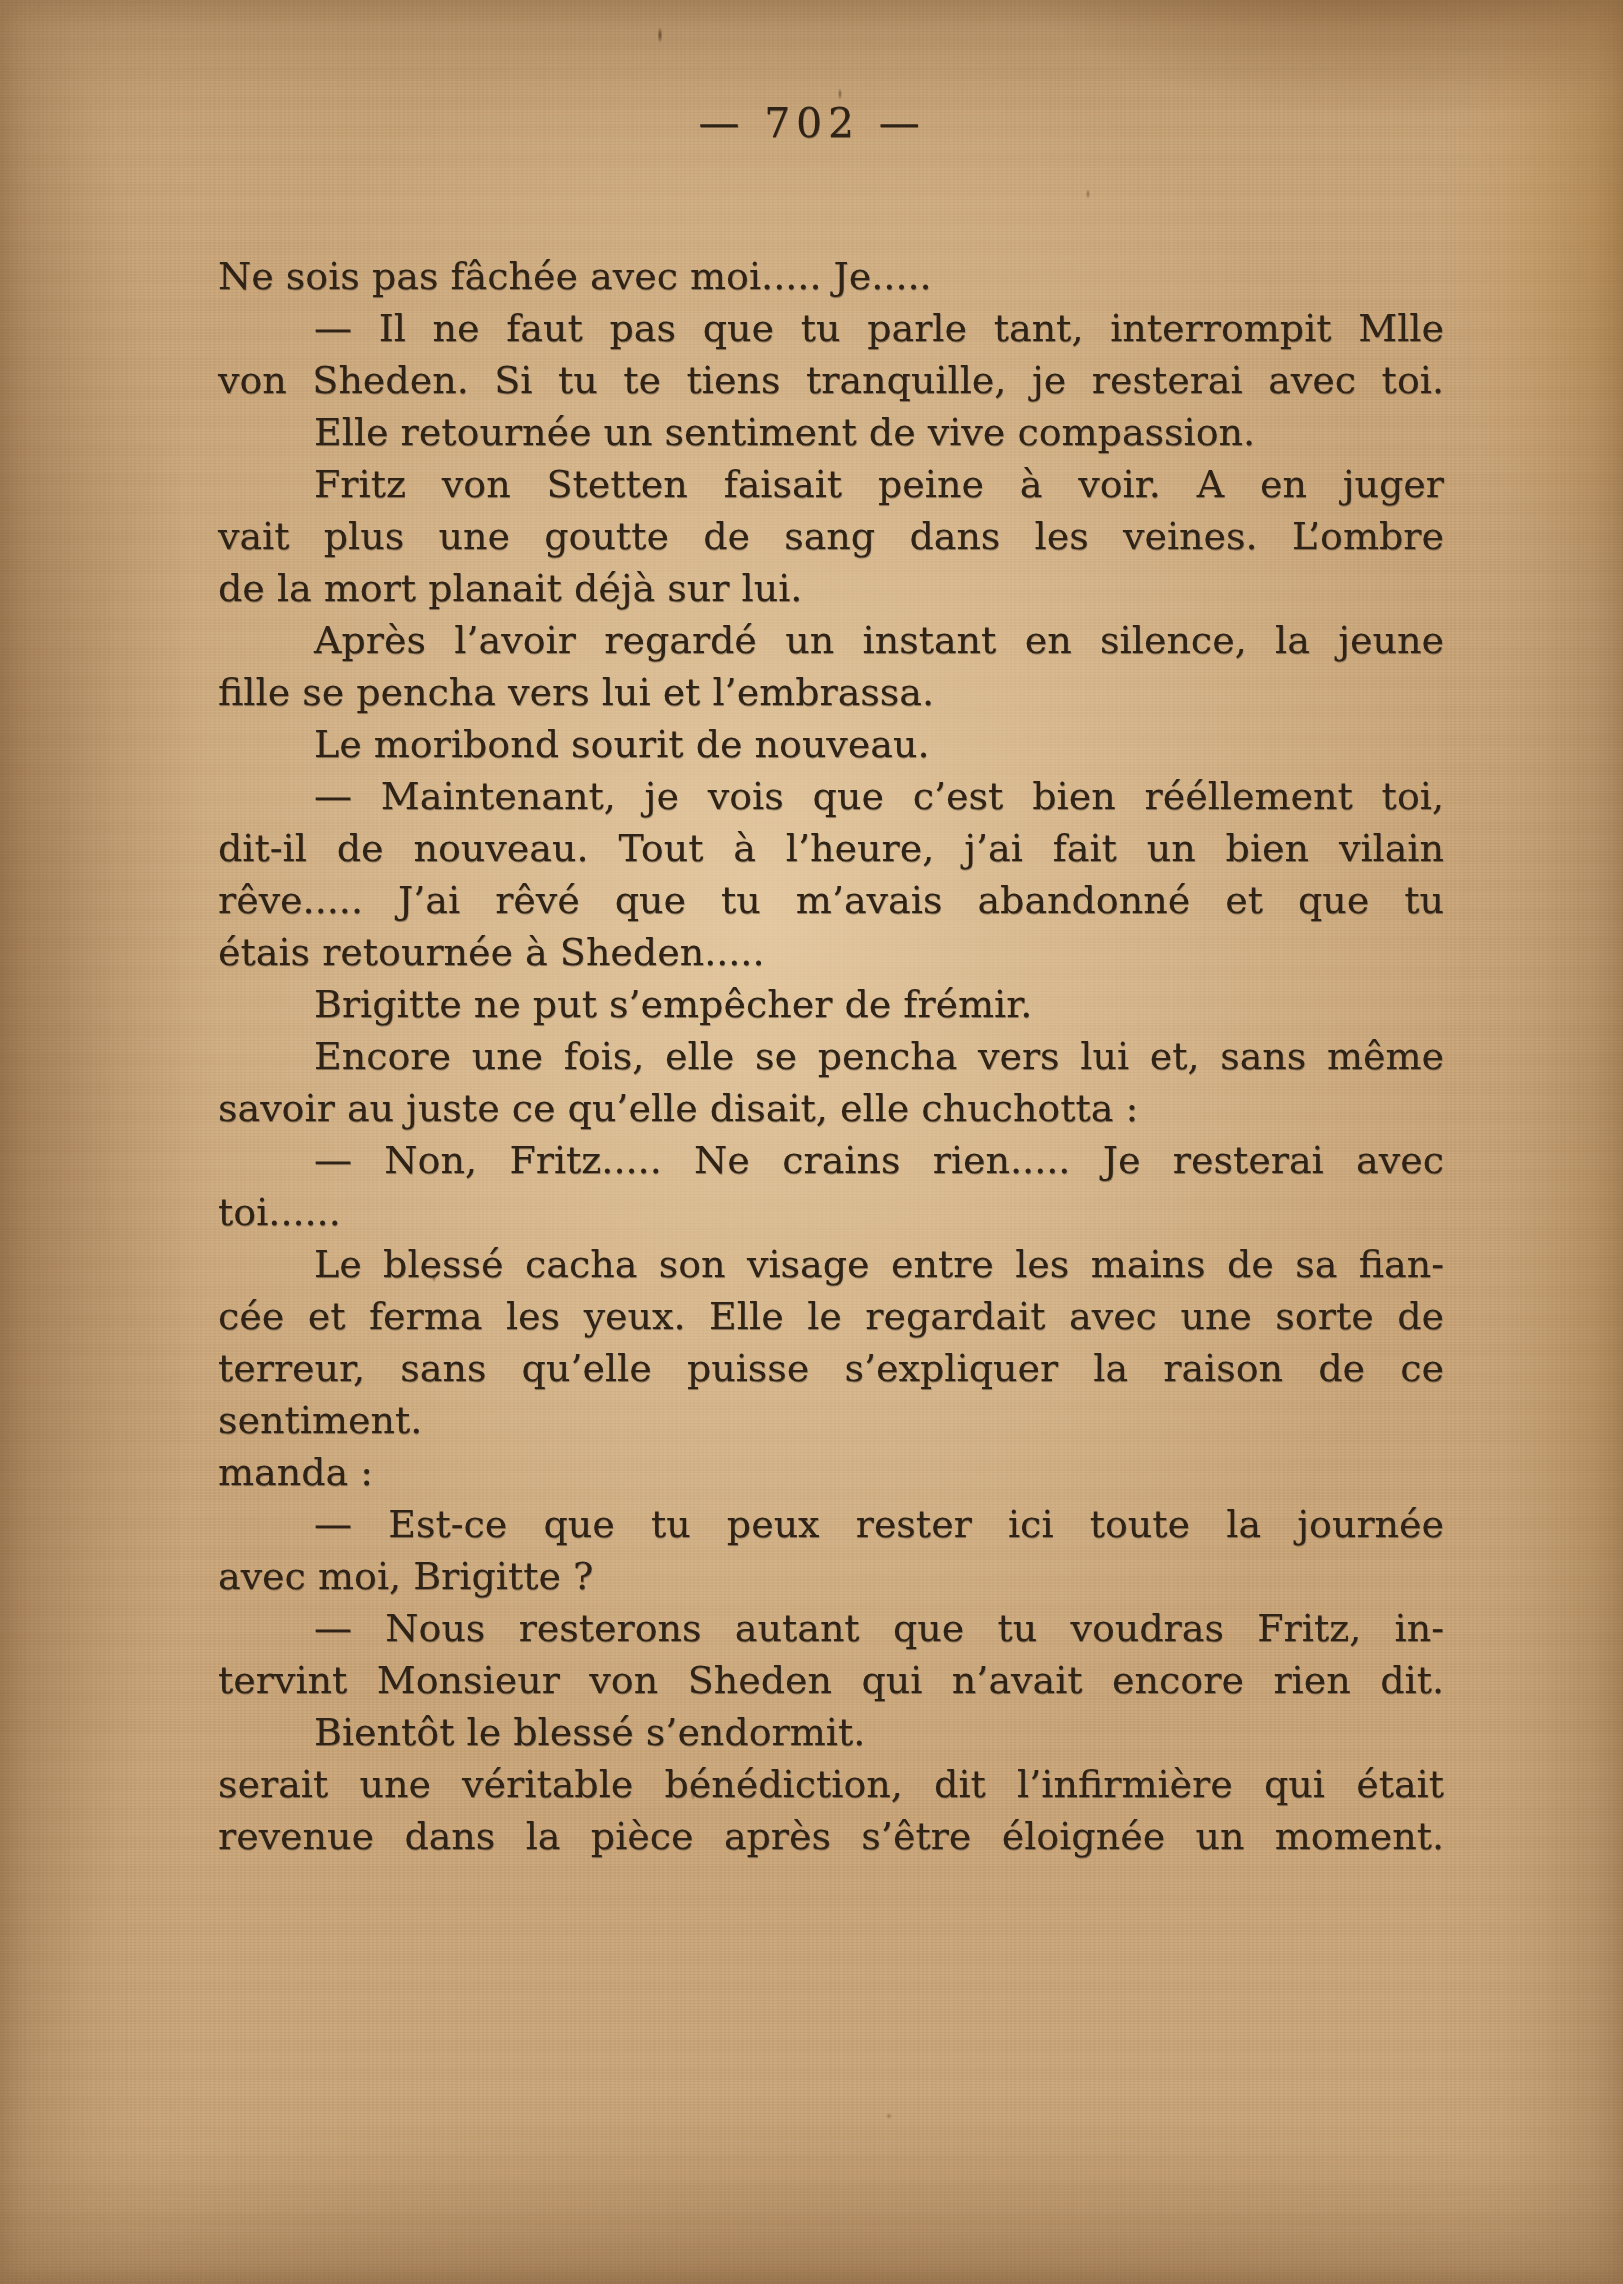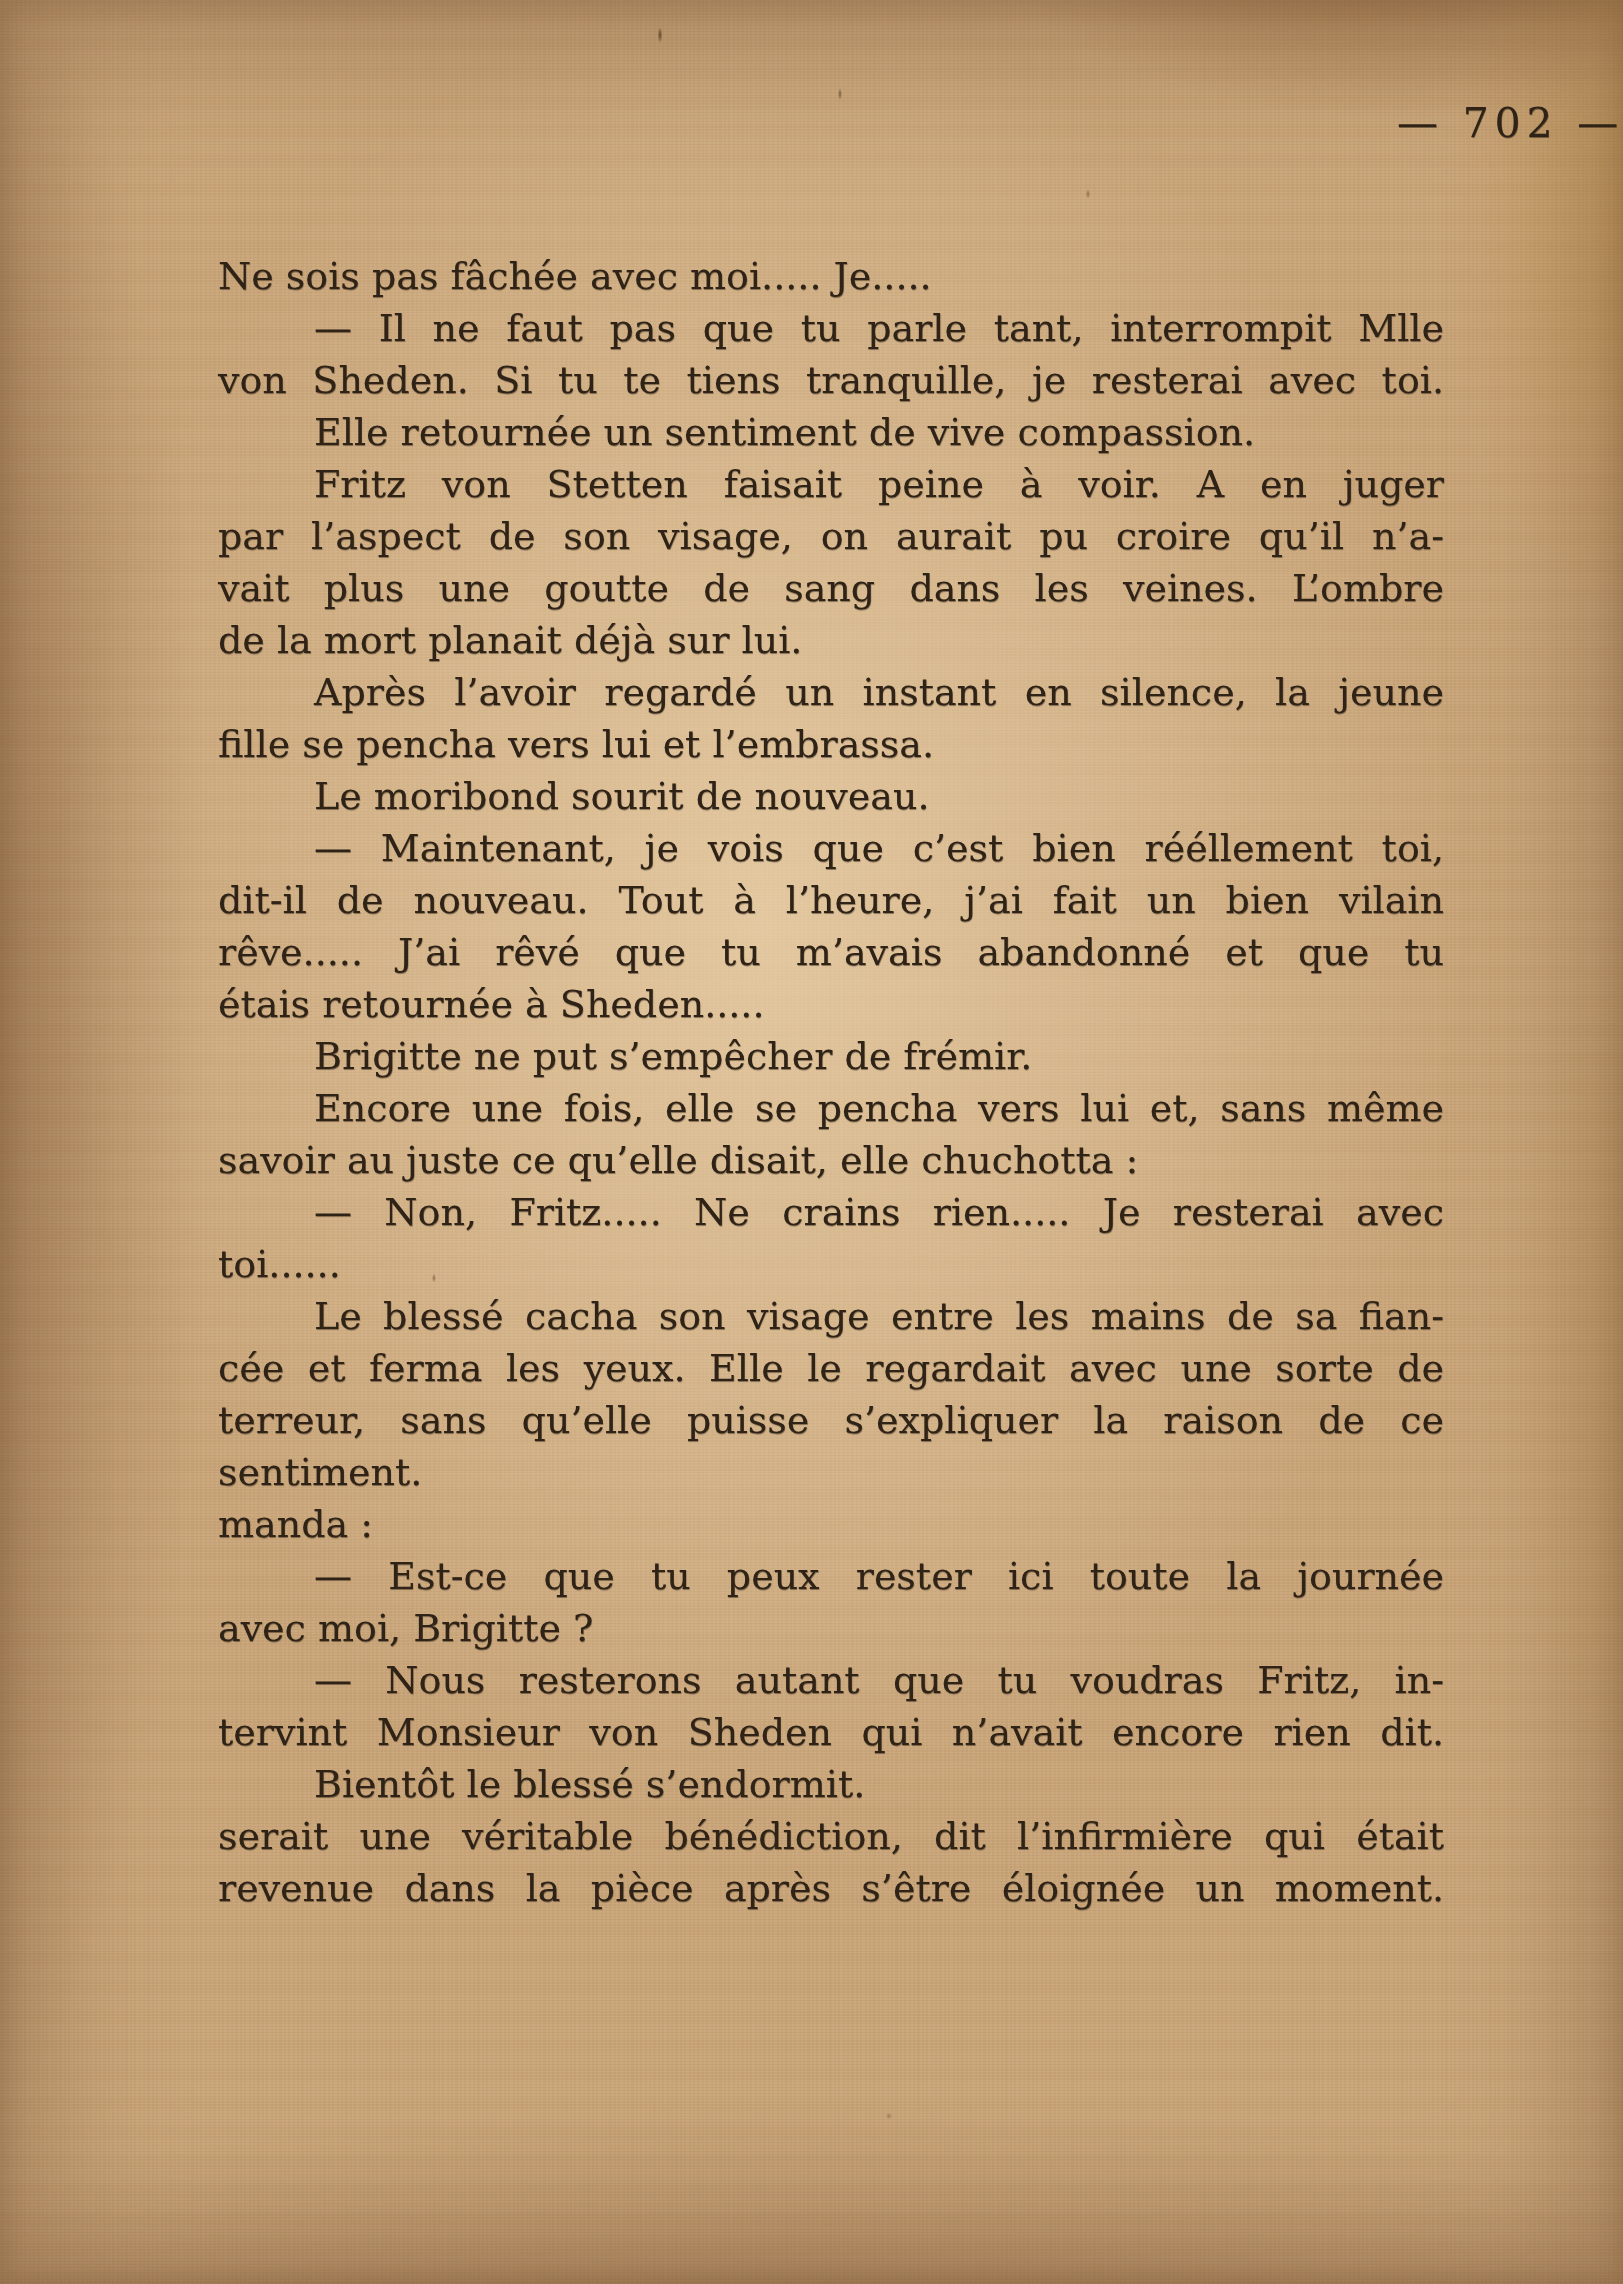--- a/index.html
+++ b/index.html
@@ -38,21 +38,21 @@
       repeating-linear-gradient(90deg, rgba(255,250,235,.022) 0 2.2px, rgba(85,55,25,.022) 2.2px 4.4px);
     box-shadow:
       inset 0 0 138px 29px rgba(100,64,32,.38),
       inset 0 0 26px 2.9px rgba(88,56,28,.22);
   }
   .page-number {
     position: absolute;
     top: 99px;
     left: 0;
     width: 100%;
-    text-align: right;
+    text-align: center;
     font-family: "DejaVu Serif", "Liberation Serif", serif;
     font-size: 41px;
     letter-spacing: 5.8px;
     color: var(--ink, #2e2316);
     text-shadow: 0.4px 0.7px 0.6px rgba(48,34,18,.5);
   }
   .text-block {
     position: absolute;
     top: 218px;
     left: 218px;
@@ -78,21 +78,20 @@
 <body>
 
 <div class="page">
   <div class="page-number">— 702 —</div>
   <div class="text-block" id="text-block">
       <div class="line">Ne sois pas fâchée avec moi..... Je.....</div>
       <div class="line indent justify">— Il ne faut pas que tu parle tant, interrompit Mlle</div>
       <div class="line justify">von Sheden. Si tu te tiens tranquille, je resterai avec toi.</div>
       <div class="line indent">Elle retournée un sentiment de vive compassion.</div>
       <div class="line indent justify">Fritz von Stetten faisait peine à voir. A en juger</div>
-      <div class="line justify">par l’aspect de son visage, on aurait pu croire qu’il n’a-</div>
       <div class="line justify">vait plus une goutte de sang dans les veines. L’ombre</div>
       <div class="line">de la mort planait déjà sur lui.</div>
       <div class="line indent justify">Après l’avoir regardé un instant en silence, la jeune</div>
       <div class="line">fille se pencha vers lui et l’embrassa.</div>
       <div class="line indent">Le moribond sourit de nouveau.</div>
       <div class="line indent justify">— Maintenant, je vois que c’est bien rééllement toi,</div>
       <div class="line justify">dit-il de nouveau. Tout à l’heure, j’ai fait un bien vilain</div>
       <div class="line justify">rêve..... J’ai rêvé que tu m’avais abandonné et que tu</div>
       <div class="line">étais retournée à Sheden.....</div>
       <div class="line indent">Brigitte ne put s’empêcher de frémir.</div>

